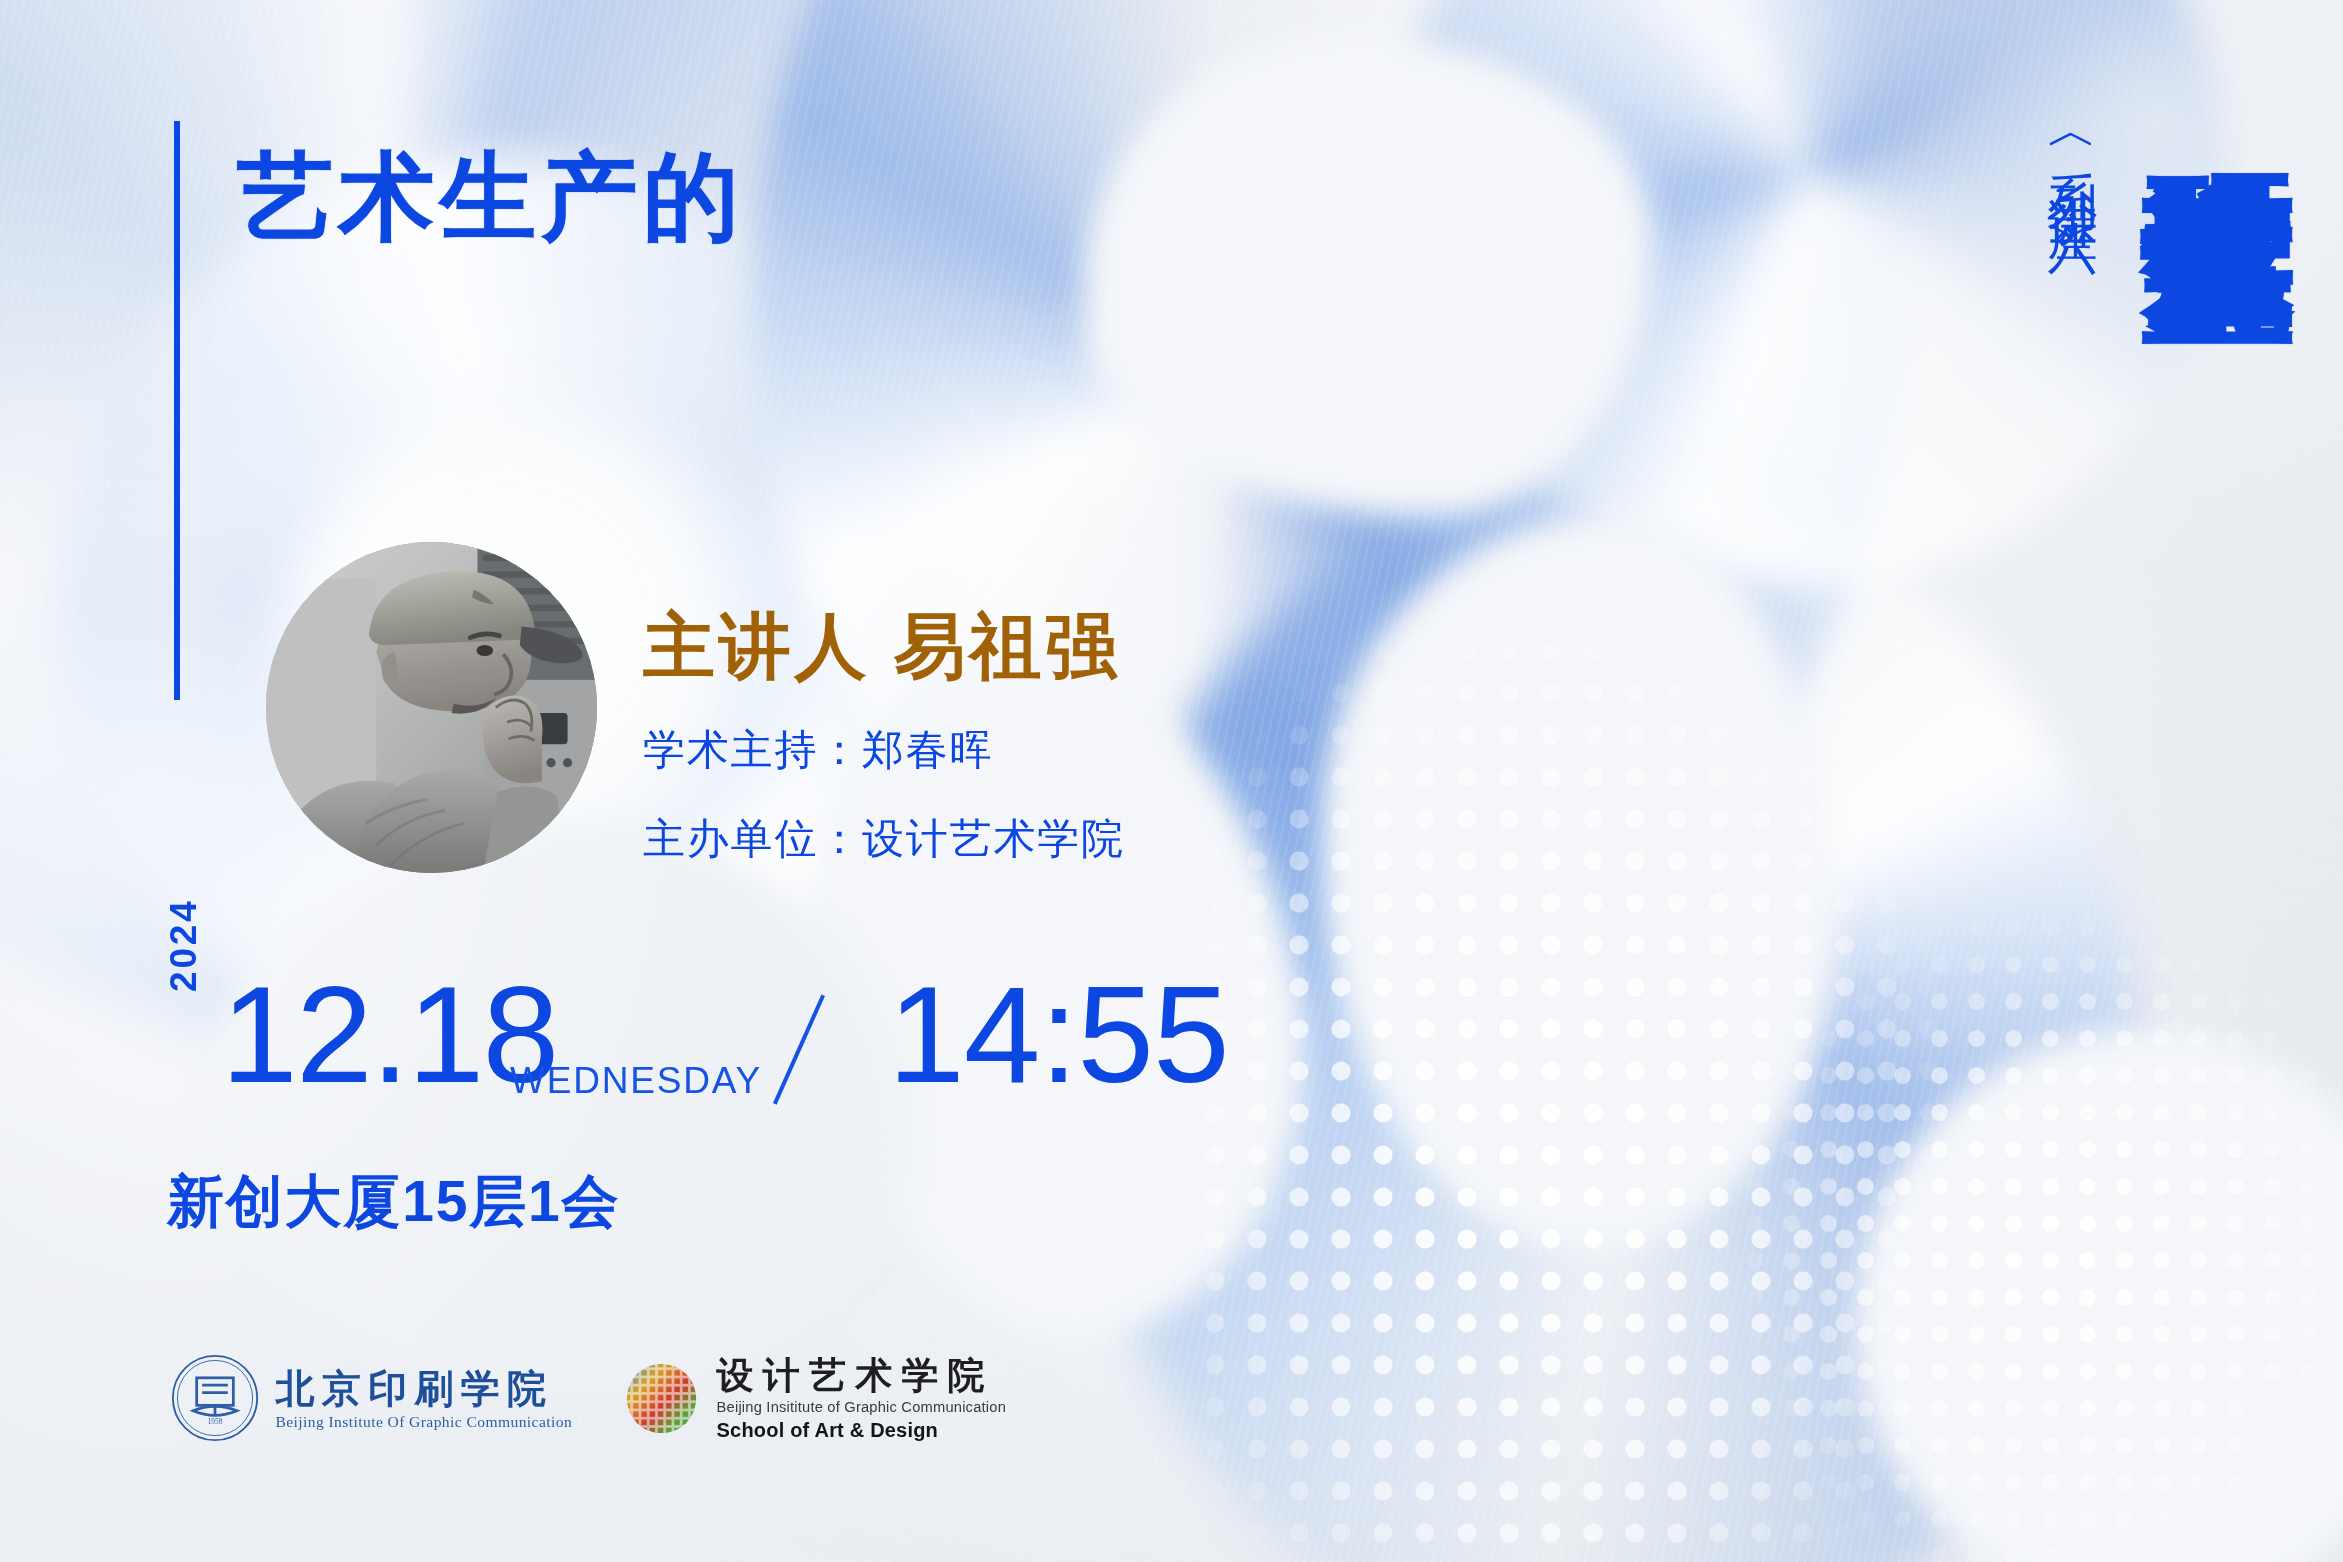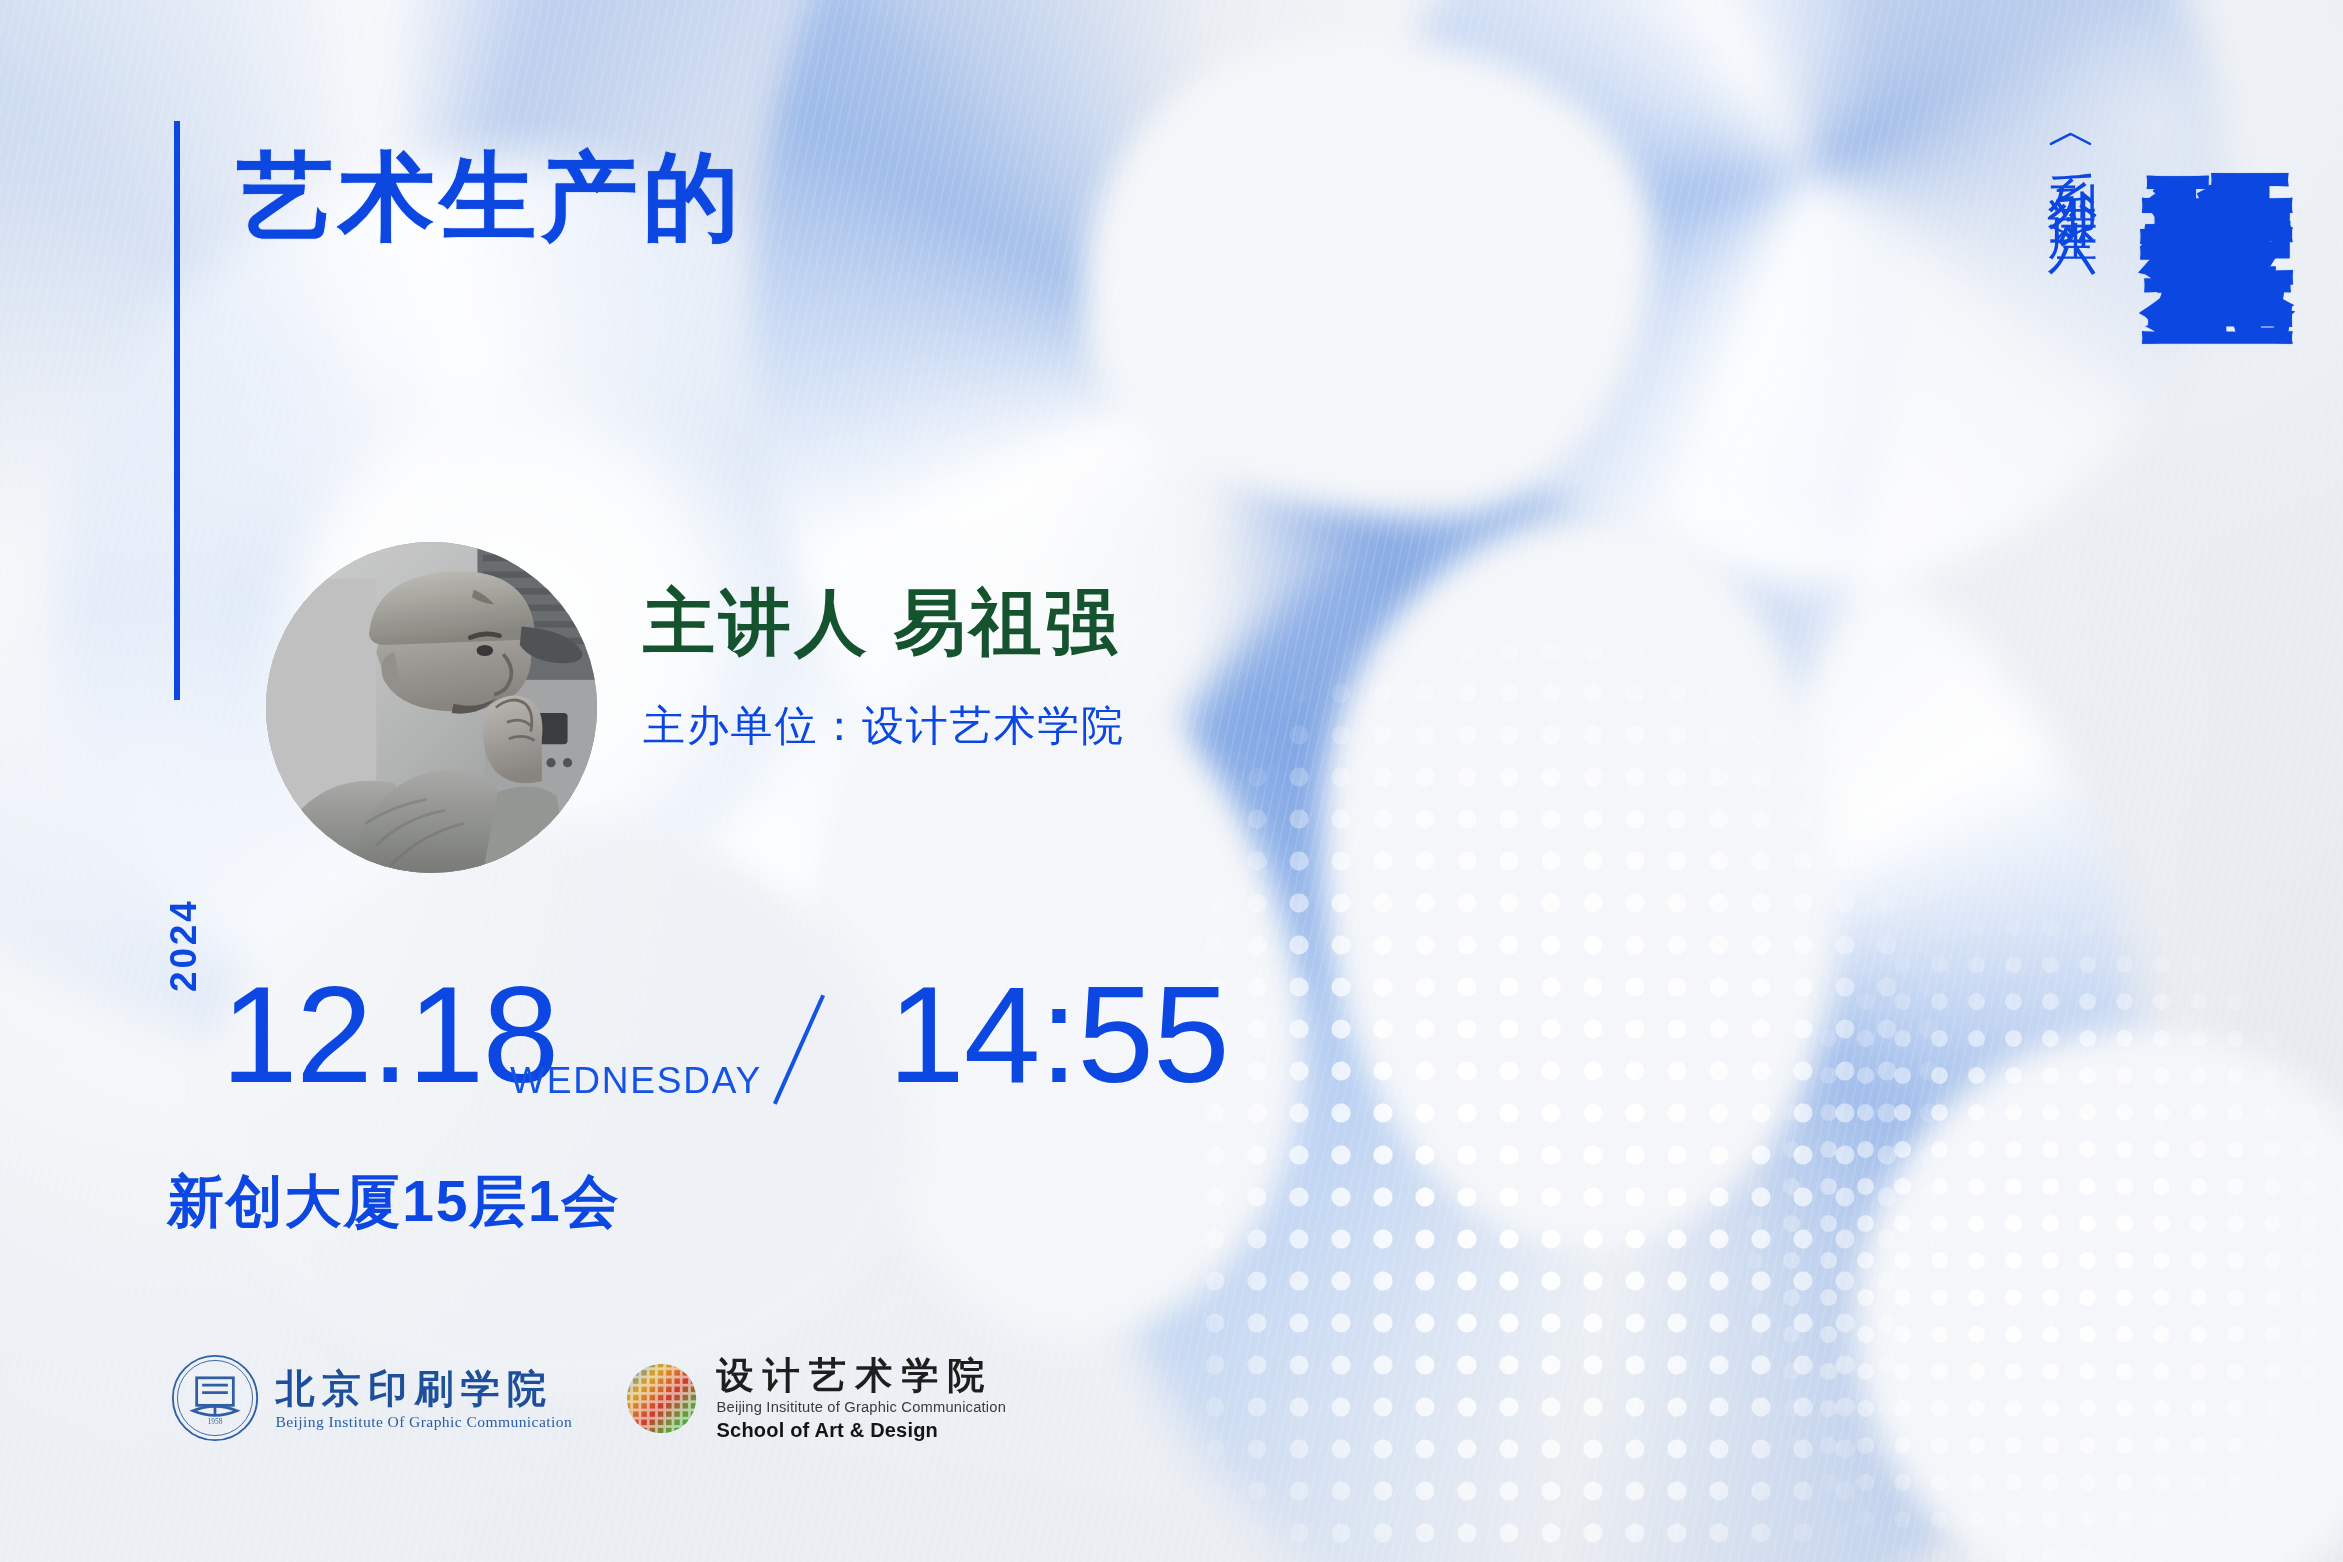--- a/index.html
+++ b/index.html
@@ -130,26 +130,27 @@
     position:absolute; left:266px; top:542px;
     width:331px; height:331px;
     border-radius:50%;
     overflow:hidden;
     background:#8e9196;
   }
   .portrait svg { display:block; width:100%; height:100%; }
 
   .speaker-block { position:absolute; left:643px; top:579px; }
   .speaker-name {
-    color:#14532d;
+    color:#a16207;
     font-size:72px;
     font-weight:bold;
     letter-spacing:3.7px;
     white-space:nowrap;
     line-height:1.2;
+    margin-top:24px;
   }
   .meta-line {
     color:#0b47e0;
     font-size:42px;
     font-weight:500;
     letter-spacing:1.8px;
     white-space:nowrap;
     margin-top:33px;
   }
 
@@ -342,20 +343,21 @@
         <path d="M250 180 Q268 166 282 176 Q292 186 288 206" stroke="#73706c" stroke-width="3" fill="none"></path>
         <path d="M262 196 q16 -6 26 4" stroke="#73706c" stroke-width="3" fill="none"></path>
         <path d="M264 214 q16 -6 28 2" stroke="#73706c" stroke-width="3" fill="none"></path>
         <path d="M252 272 Q290 258 316 276 L330 360 L236 360 Z" fill="#9b9d9b"></path>
         <rect width="360" height="360" fill="#000" opacity=".04"></rect>
       </svg>
     </div>
 
     <div class="speaker-block">
       <div class="speaker-name">主讲人  易祖强</div>
+      <div class="meta-line">学术主持：郑春晖</div>
       <div class="meta-line">主办单位：设计艺术学院</div>
     </div>
 
     <div class="date-row">
       <div class="year">2024</div>
       <div class="bigdate">12.18</div>
       <div class="weekday">WEDNESDAY</div>
       <div class="slash"></div>
       <div class="bigtime">14:55</div>
     </div>

